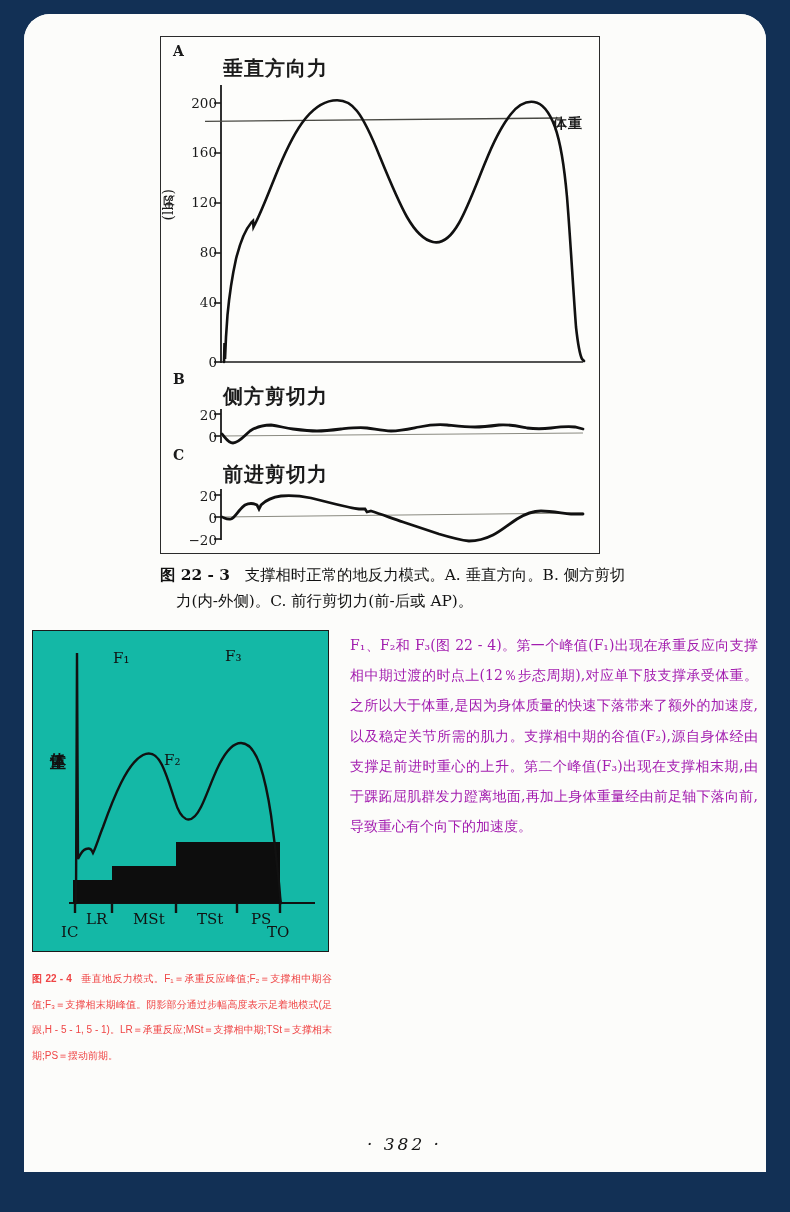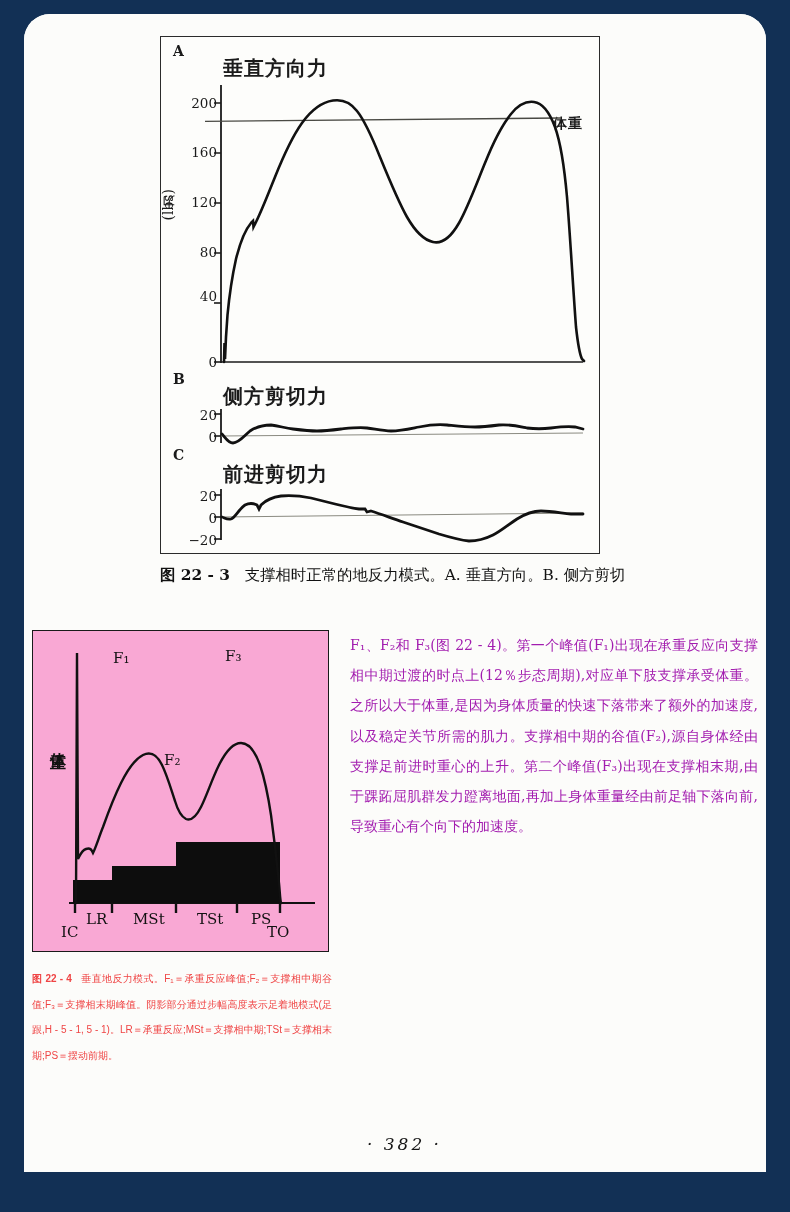--- a/index.html
+++ b/index.html
@@ -79,21 +79,21 @@
   .cap3 b{font-weight:bold;}
   .cap-indent{display:block;text-indent:0;}
   .cap-line2{display:block;padding-left:16px;}
 
   
   .fig4-box{
     position:absolute;
     left:8px;top:616px;
     width:297px;height:322px;
     border:1.8px solid #1a1a1a;
-    background:#f9a8d4;
+    background:#14b8a6;
     box-sizing:border-box;
   }
   .fig4-svg{position:absolute;left:0;top:0;}
   .f4lab{
     position:absolute;
     font-family:"DejaVu Serif","Liberation Serif",serif;
     font-size:15px;color:#111;
   }
   .ylab-bw{
     position:absolute;
@@ -160,21 +160,21 @@
 
     <span class="panel-letter" style="left:12px;top:6px;">A</span>
     <span class="panel-title" style="left:62px;top:18px;">垂直方向力</span>
 
     <span class="ylab-a">力(lbs)</span>
 
     <span class="tick-label" style="left:18px;top:58px;width:38px;">200</span>
     <span class="tick-label" style="left:18px;top:107px;width:38px;">160</span>
     <span class="tick-label" style="left:18px;top:157px;width:38px;">120</span>
     <span class="tick-label" style="left:18px;top:207px;width:38px;">80</span>
-    <span class="tick-label" style="left:18px;top:251px;width:38px;">40</span>
+    <span class="tick-label" style="left:18px;top:257px;width:38px;">40</span>
     <span class="tick-label" style="left:18px;top:317px;width:38px;">0</span>
 
     <span class="bw-label" style="left:392px;top:78px;">体重</span>
 
     <span class="panel-letter" style="left:12px;top:334px;">B</span>
     <span class="panel-title" style="left:62px;top:346px;">侧方剪切力</span>
     <span class="tick-label" style="left:18px;top:370px;width:38px;">20</span>
     <span class="tick-label" style="left:18px;top:392px;width:38px;">0</span>
 
     <span class="panel-letter" style="left:12px;top:410px;">C</span>
@@ -252,20 +252,21 @@
                C340,494 348,487 356,482 C364,477 372,474 380,474
                C390,474 400,476 410,477 L422,477" fill="none" stroke="#111" stroke-width="2.8" stroke-linecap="round"></path>
     </svg>
   </div>
 
   <div class="cap3">
     <span class="cap-indent">
       <b>图 22 - 3</b>
       &nbsp;&nbsp;<span>支撑相时正常的地反力模式。A. 垂直方向。B. 侧方剪切</span>
     </span>
+    <span class="cap-line2">力(内-外侧)。C. 前行剪切力(前-后或 AP)。</span>
   </div>
 
   <div class="fig4-box">
     <span class="ylab-bw">体重</span>
 
     <span class="f4lab" style="left:80px;top:18px;">F₁</span>
     <span class="f4lab" style="left:131px;top:120px;">F₂</span>
     <span class="f4lab" style="left:192px;top:16px;">F₃</span>
 
     <span class="xtick" style="left:28px;top:292px;">IC</span>

